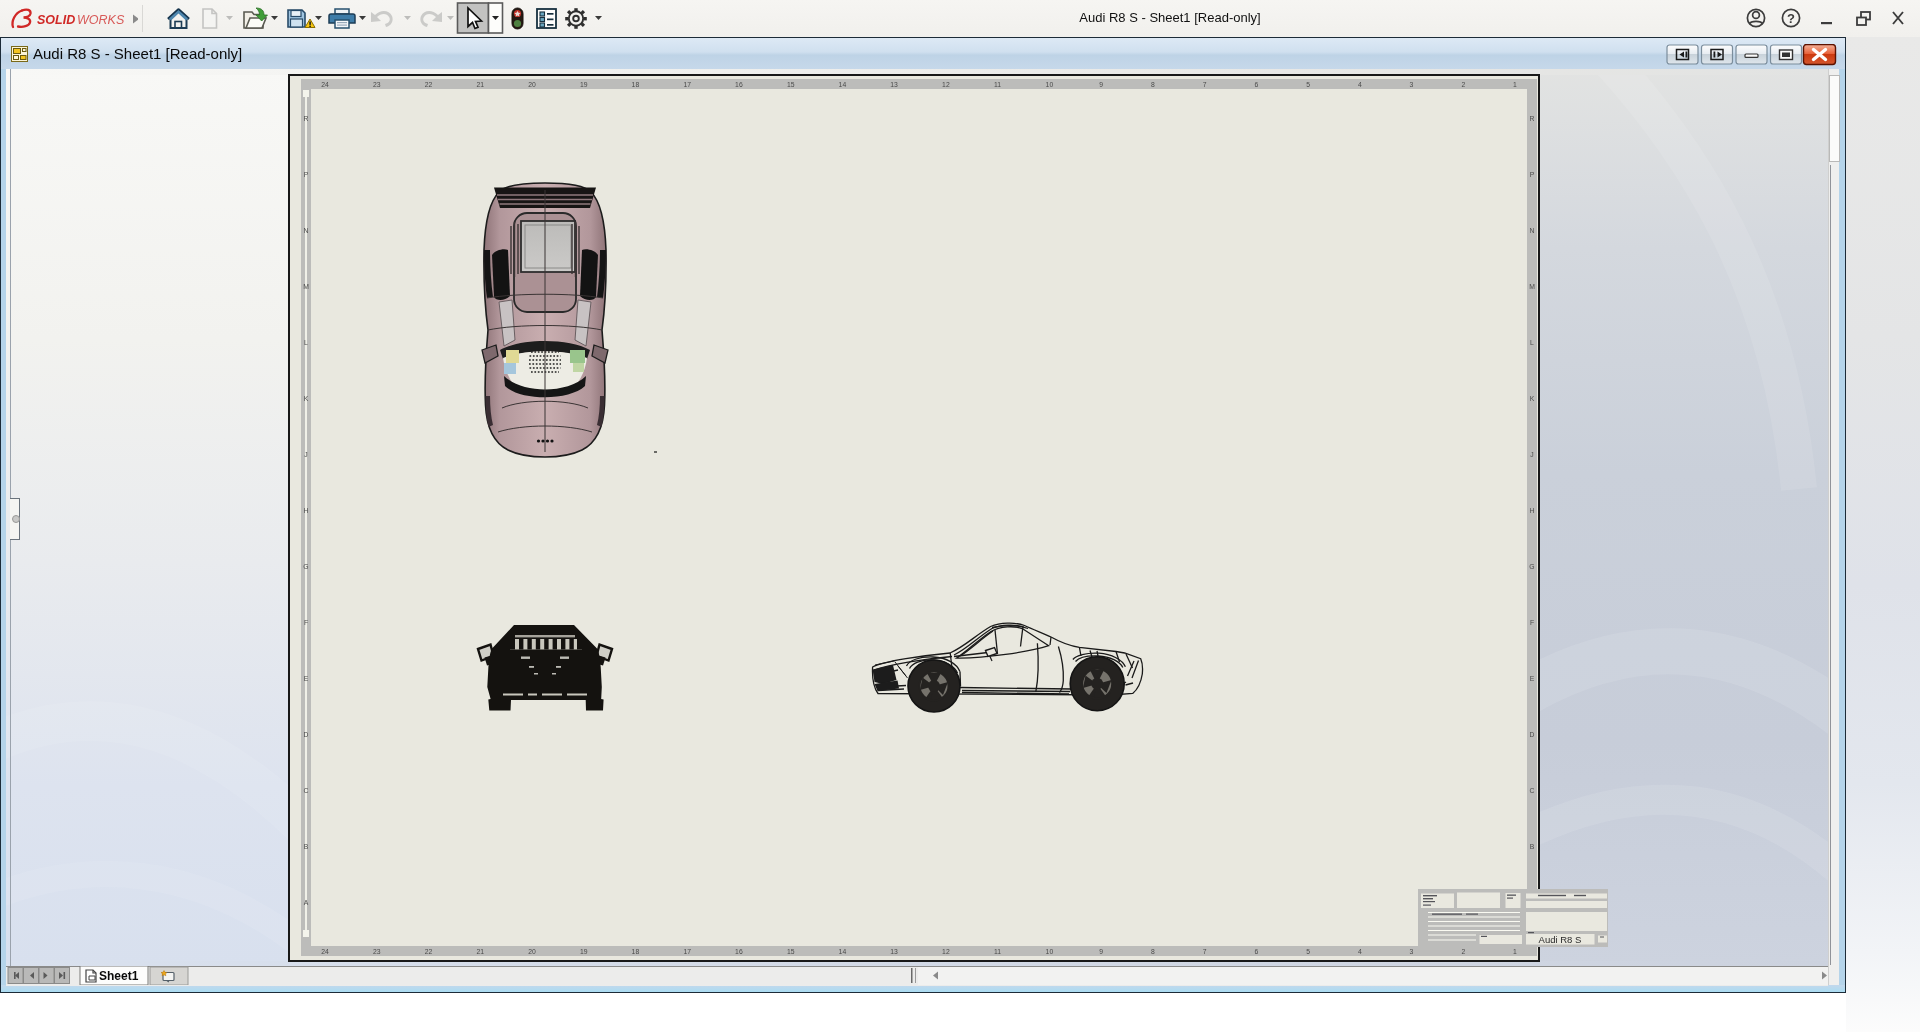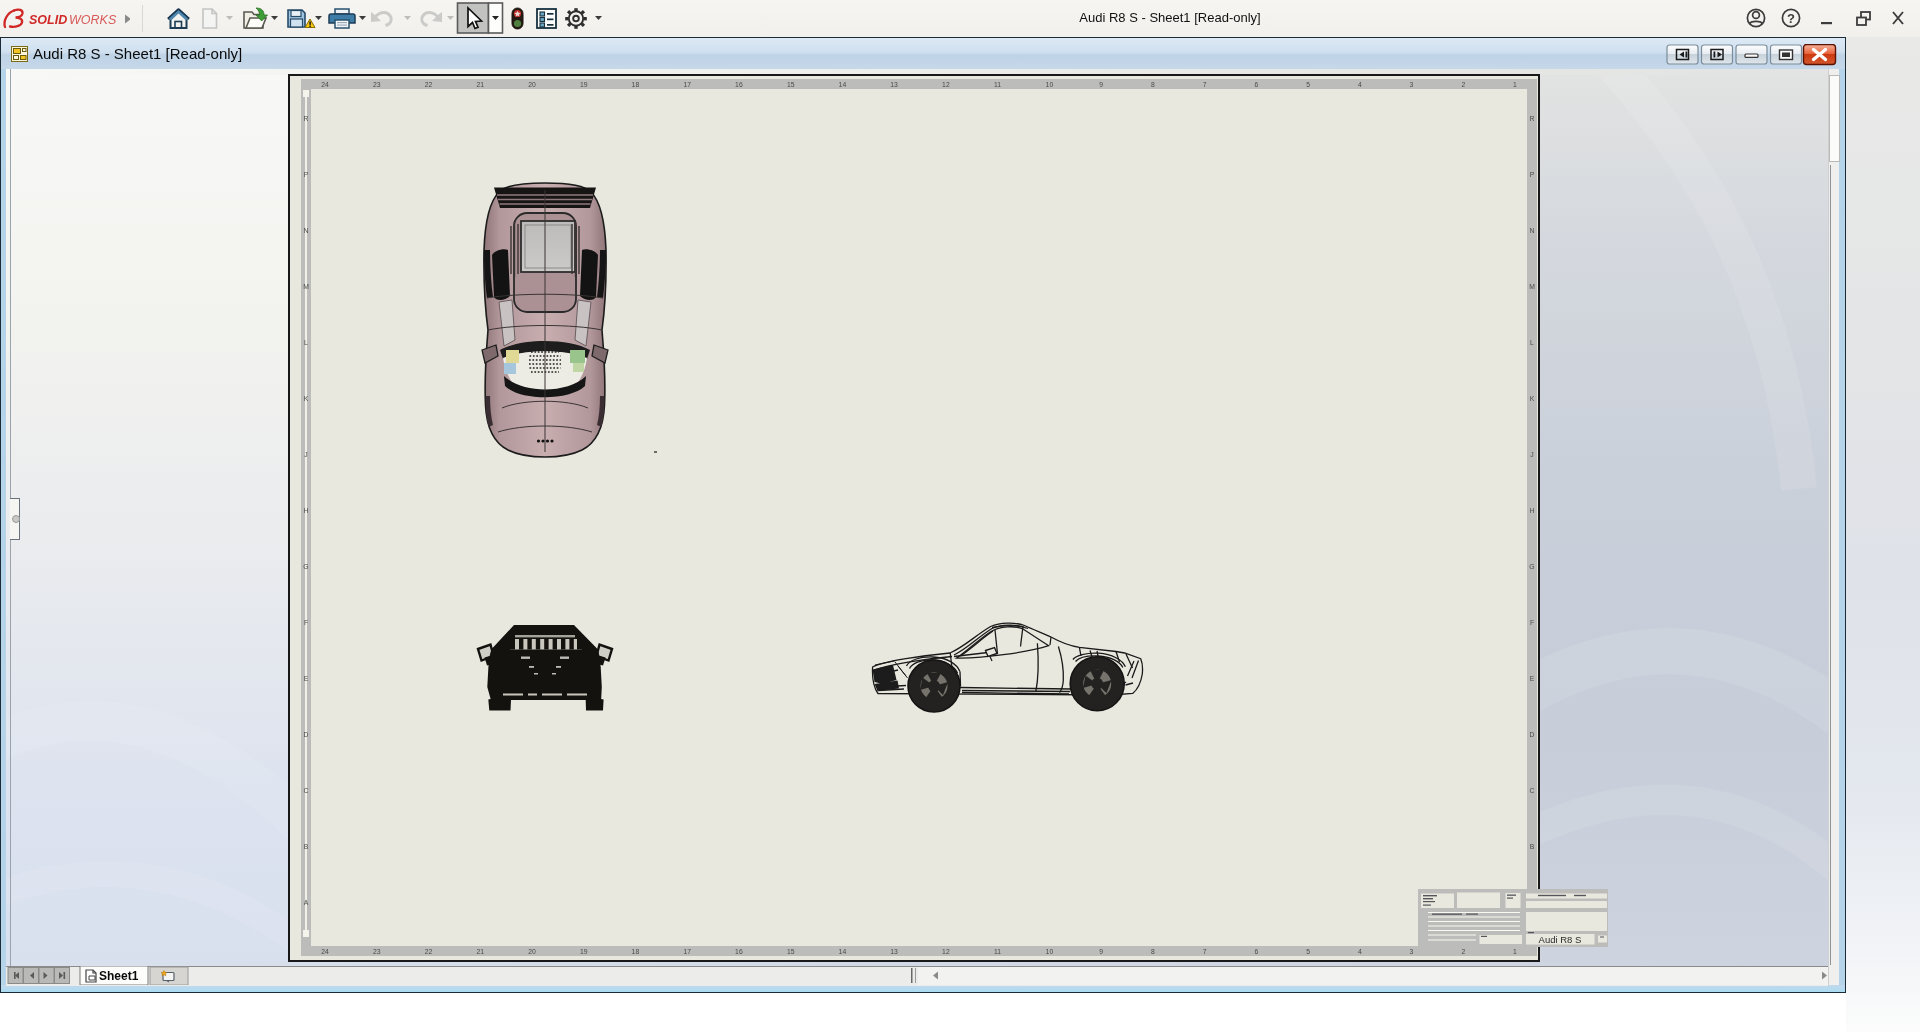--- a/index.html
+++ b/index.html
@@ -4,21 +4,21 @@
 <style>
   html,body{margin:0;padding:0;}
   body{width:1920px;height:1032px;position:relative;overflow:hidden;
        font-family:"Liberation Sans", sans-serif;background:#ffffff;}
   .abs{position:absolute;}
 </style>
 </head>
 <body>
 
 <div class="abs" style="left:0;top:0;width:1920px;height:37px;background:linear-gradient(#f6f5f2,#f1f0ed);"></div>
-<div class="abs" id="logo" style="left:0;top:4px;width:130px;height:30px;">
+<div class="abs" id="logo" style="left:8px;top:4px;width:130px;height:30px;">
 <svg width="130" height="30" viewBox="0 0 130 30">
   <g stroke="#d02826" fill="none" stroke-linecap="round">
     <path d="M5 23 C 3 17, 7 9, 14 6.5" stroke-width="2.3"></path>
     <path d="M14 6.5 C 19 4.5, 23 6, 22.5 9.5 C 22 12.5, 18 13.5, 15.5 13.5 C 19 13.5, 23 15, 22 18.5 C 21 22, 15 23.5, 10 22.5" stroke-width="2.3"></path>
   </g>
   <text x="29" y="19.5" font-size="12.5" font-weight="bold" font-style="italic" fill="#d02826">SOLID</text>
   <text x="69" y="19.5" font-size="12.5" font-style="italic" fill="#d85a58">WORKS</text>
   <path d="M125 10.5 l6 4.5 l-6 4.5 z" fill="#8a8a8a"></path>
 </svg>
 </div>

